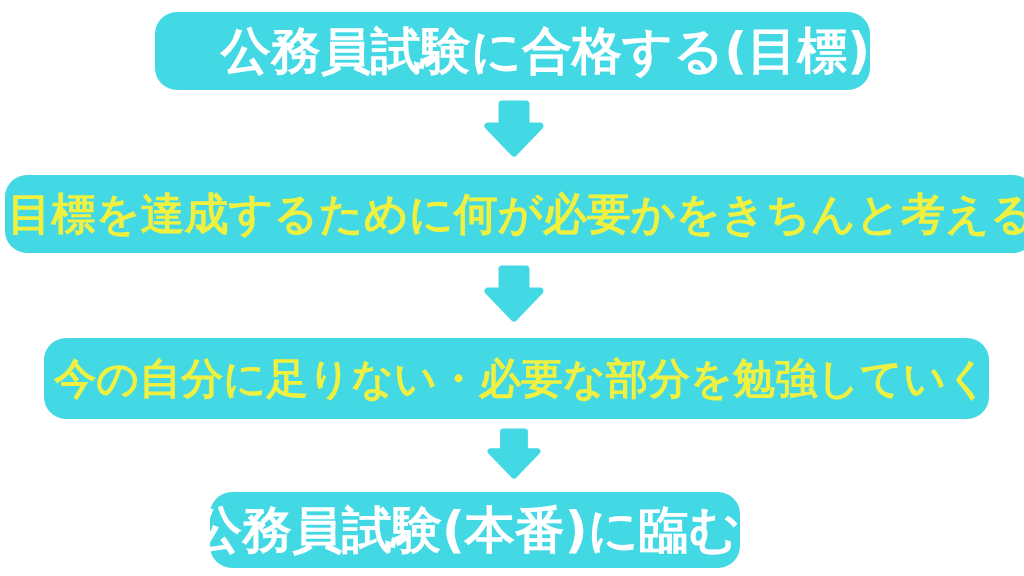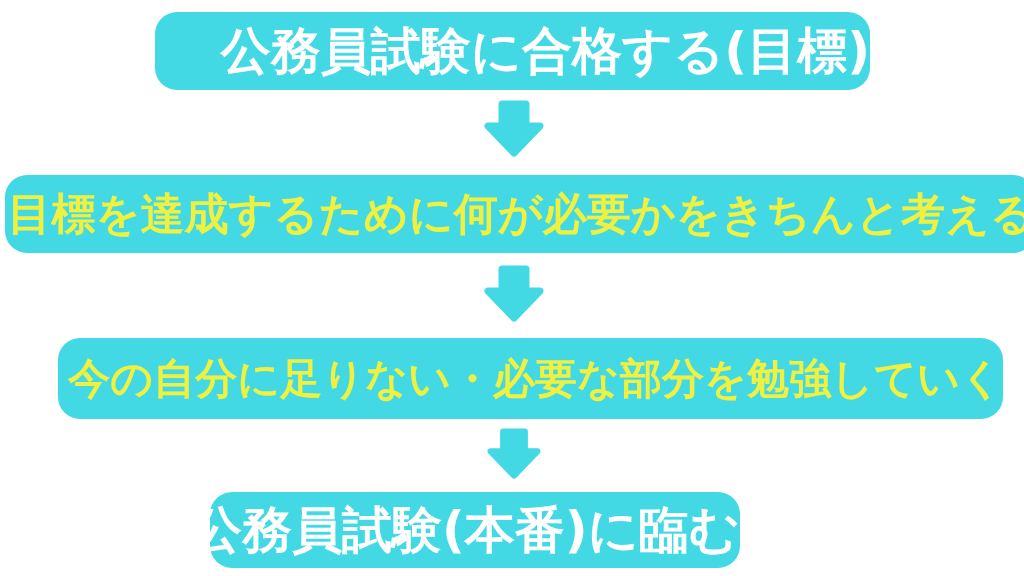--- a/index.html
+++ b/index.html
@@ -25,21 +25,21 @@
     text-align: center;
     font-weight: 700;
     line-height: 1;
     white-space: nowrap;
   }
   .text-white { color: #ffffff; }
   .text-yellow { color: #F0F041; }
 
   #box1 { left: 155px; top: 12px;  width: 715px;  height: 78px; font-size: 50px; }
   #box2 { left: 5px;   top: 175px; width: 1014px; height: 78px; font-size: 44px; padding-left: 16px; }
-  #box3 { left: 58px;  top: 338px; width: 945px;  height: 81px; font-size: 42px; }
+  #box3 { left: 44px;  top: 338px; width: 945px;  height: 81px; font-size: 42px; }
   #box4 { left: 210px; top: 492px; width: 530px;  height: 76px; font-size: 50px; }
 
   .arrow {
     position: absolute;
     left: 483px;
     width: 62px;
   }
   #arrow1 { top: 100px; height: 58px; }
   #arrow2 { top: 265px; height: 58px; }
   #arrow3 { top: 428px; height: 52px; }

